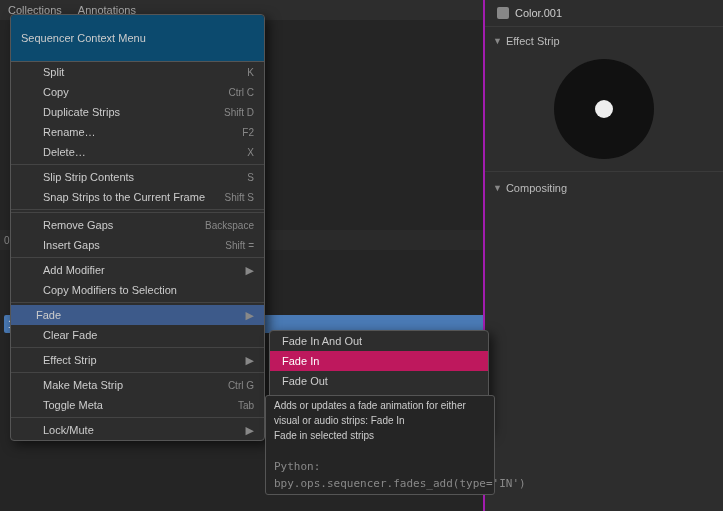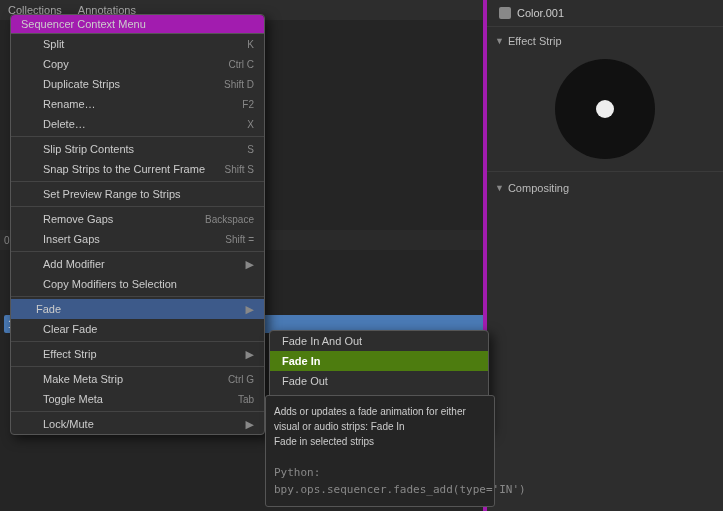--- a/index.html
+++ b/index.html
@@ -38,21 +38,21 @@
       font-size: 11px;
     }
 
     
     .right-panel {
       position: absolute;
       top: 0; right: 0;
       width: 240px;
       height: 511px;
       background: #2d2d2d;
-      border-left: 4px solid #a21caf;
+      border-left: 2px solid #a21caf;
       z-index: 1;
     }
     .right-panel-section {
       padding: 4px 8px;
       border-bottom: 1px solid #3a3a3a;
     }
     .section-header {
       display: flex;
       align-items: center;
       gap: 4px;
@@ -137,22 +137,22 @@
       top: 14px;
       left: 10px;
       width: 255px;
       background: #2d2d2d;
       border: 1px solid #555;
       border-radius: 4px;
       z-index: 100;
       box-shadow: 4px 4px 12px rgba(0,0,0,0.6);
     }
     .menu-header {
-      background: #a21caf;
-      padding: 3px 10px;
+      background: #0c4a6e;
+      padding: 17px 10px;
       font-size: 11px;
       color: #ccc;
       border-radius: 4px 4px 0 0;
       border-bottom: 1px solid #555;
     }
     .menu-item {
       display: flex;
       align-items: center;
       padding: 3px 10px 3px 32px;
       font-size: 11px;
@@ -195,35 +195,34 @@
     .submenu-item {
       display: flex;
       align-items: center;
       padding: 4px 12px;
       font-size: 11px;
       color: #ccc;
       cursor: pointer;
       min-height: 20px;
     }
     .submenu-item.highlighted {
-      background: #4d7c0f;
+      background: #be185d;
       color: #fff;
-      font-weight: bold;
     }
 
     
     .tooltip-box {
       position: absolute;
       top: 395px;
       left: 265px;
       width: 230px;
       background: #252525;
       border: 1px solid #555;
       border-radius: 3px;
-      padding: 8px 8px;
+      padding: 2px 8px;
       z-index: 120;
       font-size: 10px;
       color: #ccc;
       line-height: 1.5;
     }
     .tooltip-python {
       color: #888;
       font-size: 11px;
       margin-top: 16px;
       font-family: monospace;
@@ -302,23 +301,20 @@
   <div class="menu-separator"></div>
   <div class="menu-item">
     <span>Slip Strip Contents</span>
     <span class="shortcut">S</span>
   </div>
   <div class="menu-item">
     <span>Snap Strips to the Current Frame</span>
     <span class="shortcut">Shift S</span>
   </div>
   <div class="menu-separator"></div>
-  <div class="menu-item">
-    <span>Set Preview Range to Strips</span>
-  </div>
   <div class="menu-separator"></div>
   <div class="menu-item">
     <span>Remove Gaps</span>
     <span class="shortcut">Backspace</span>
   </div>
   <div class="menu-item">
     <span>Insert Gaps</span>
     <span class="shortcut">Shift =</span>
   </div>
   <div class="menu-separator"></div>

